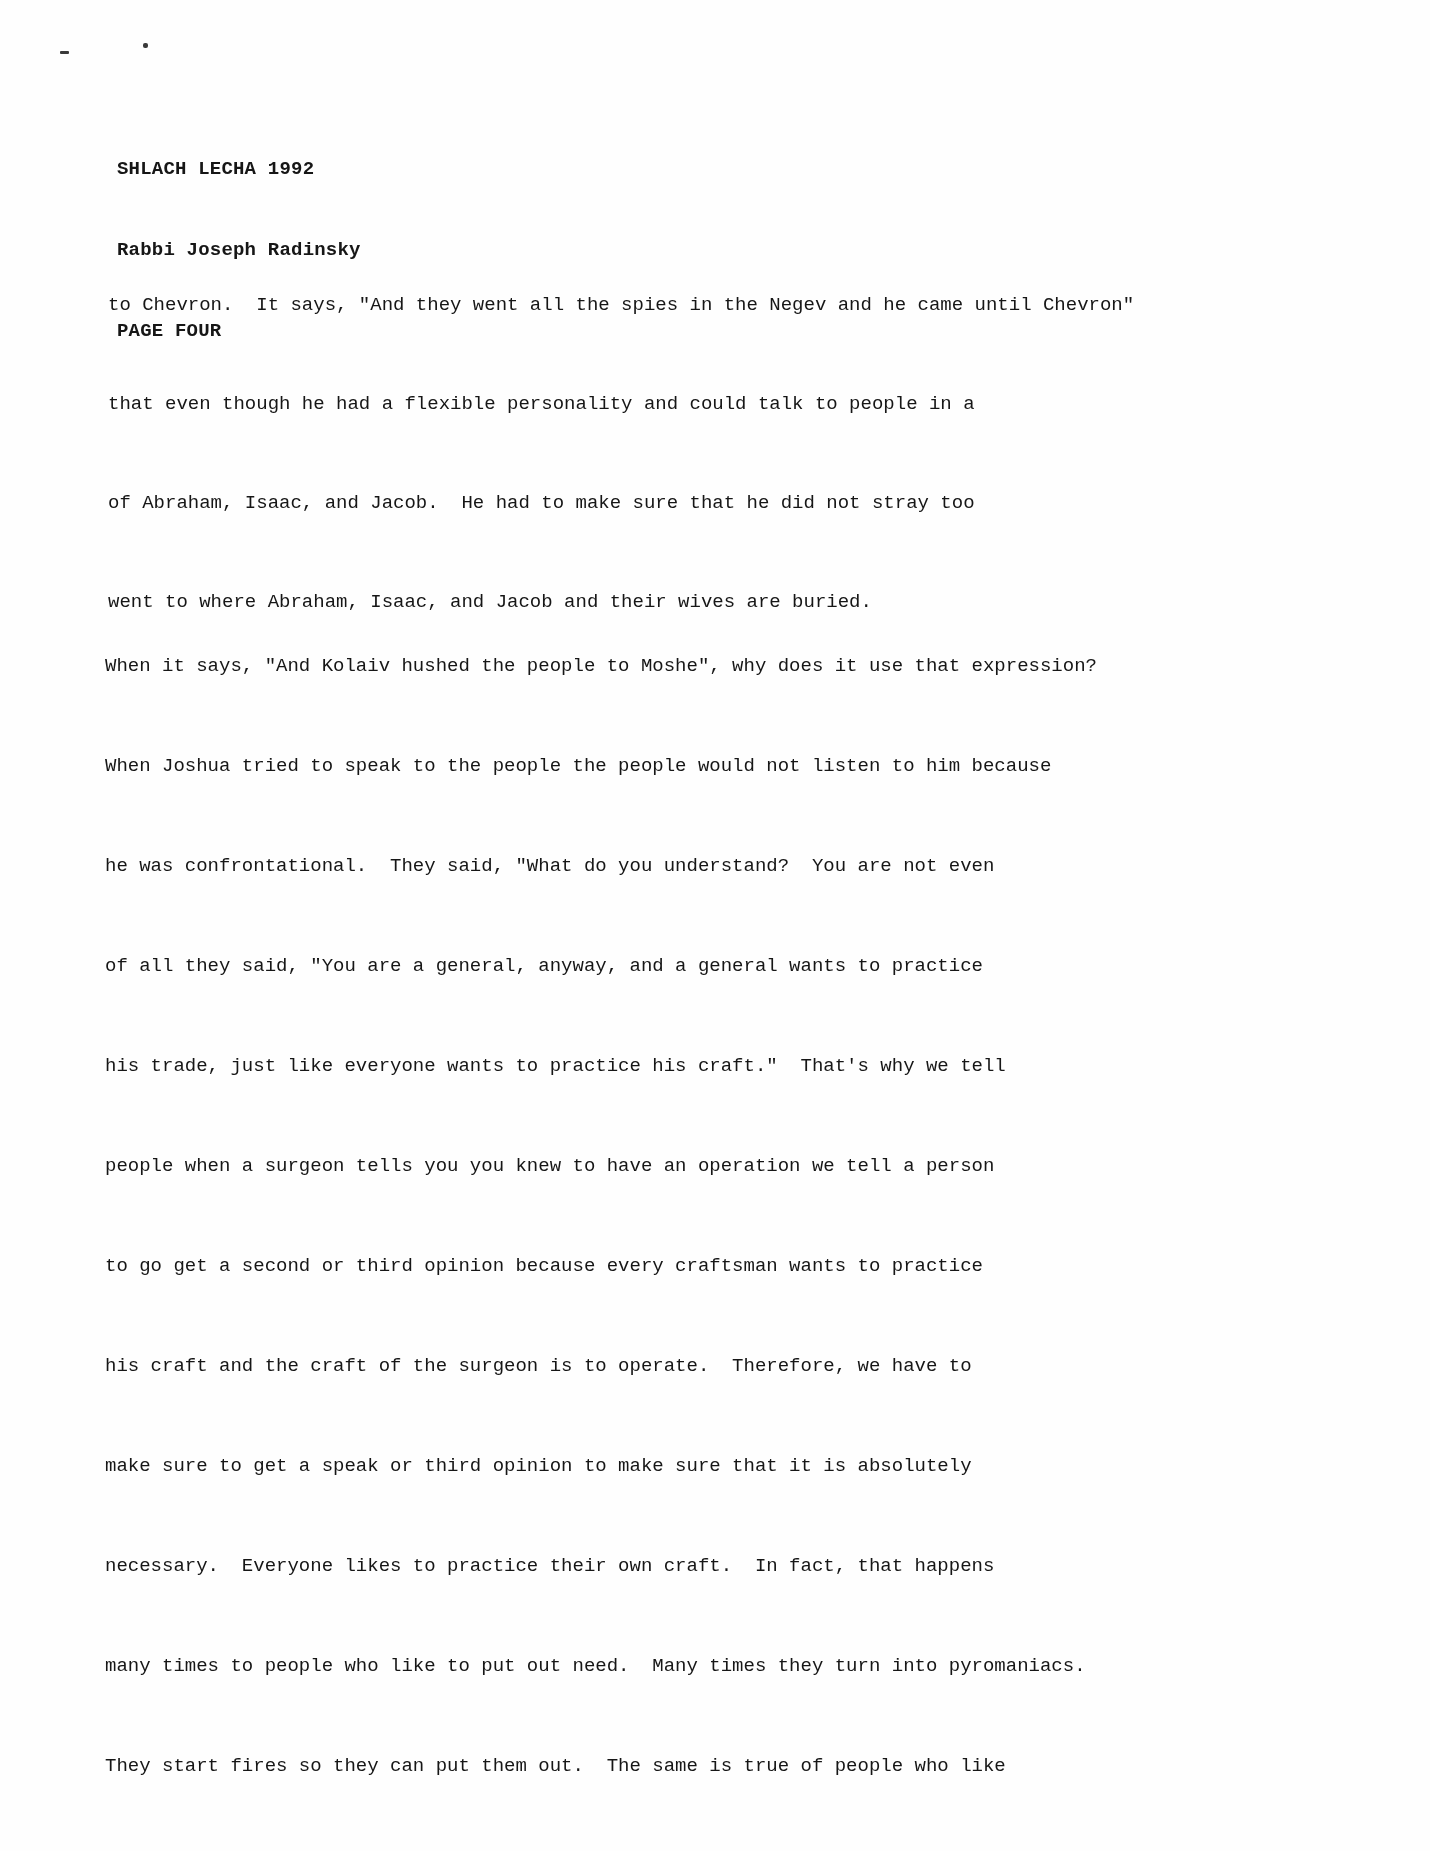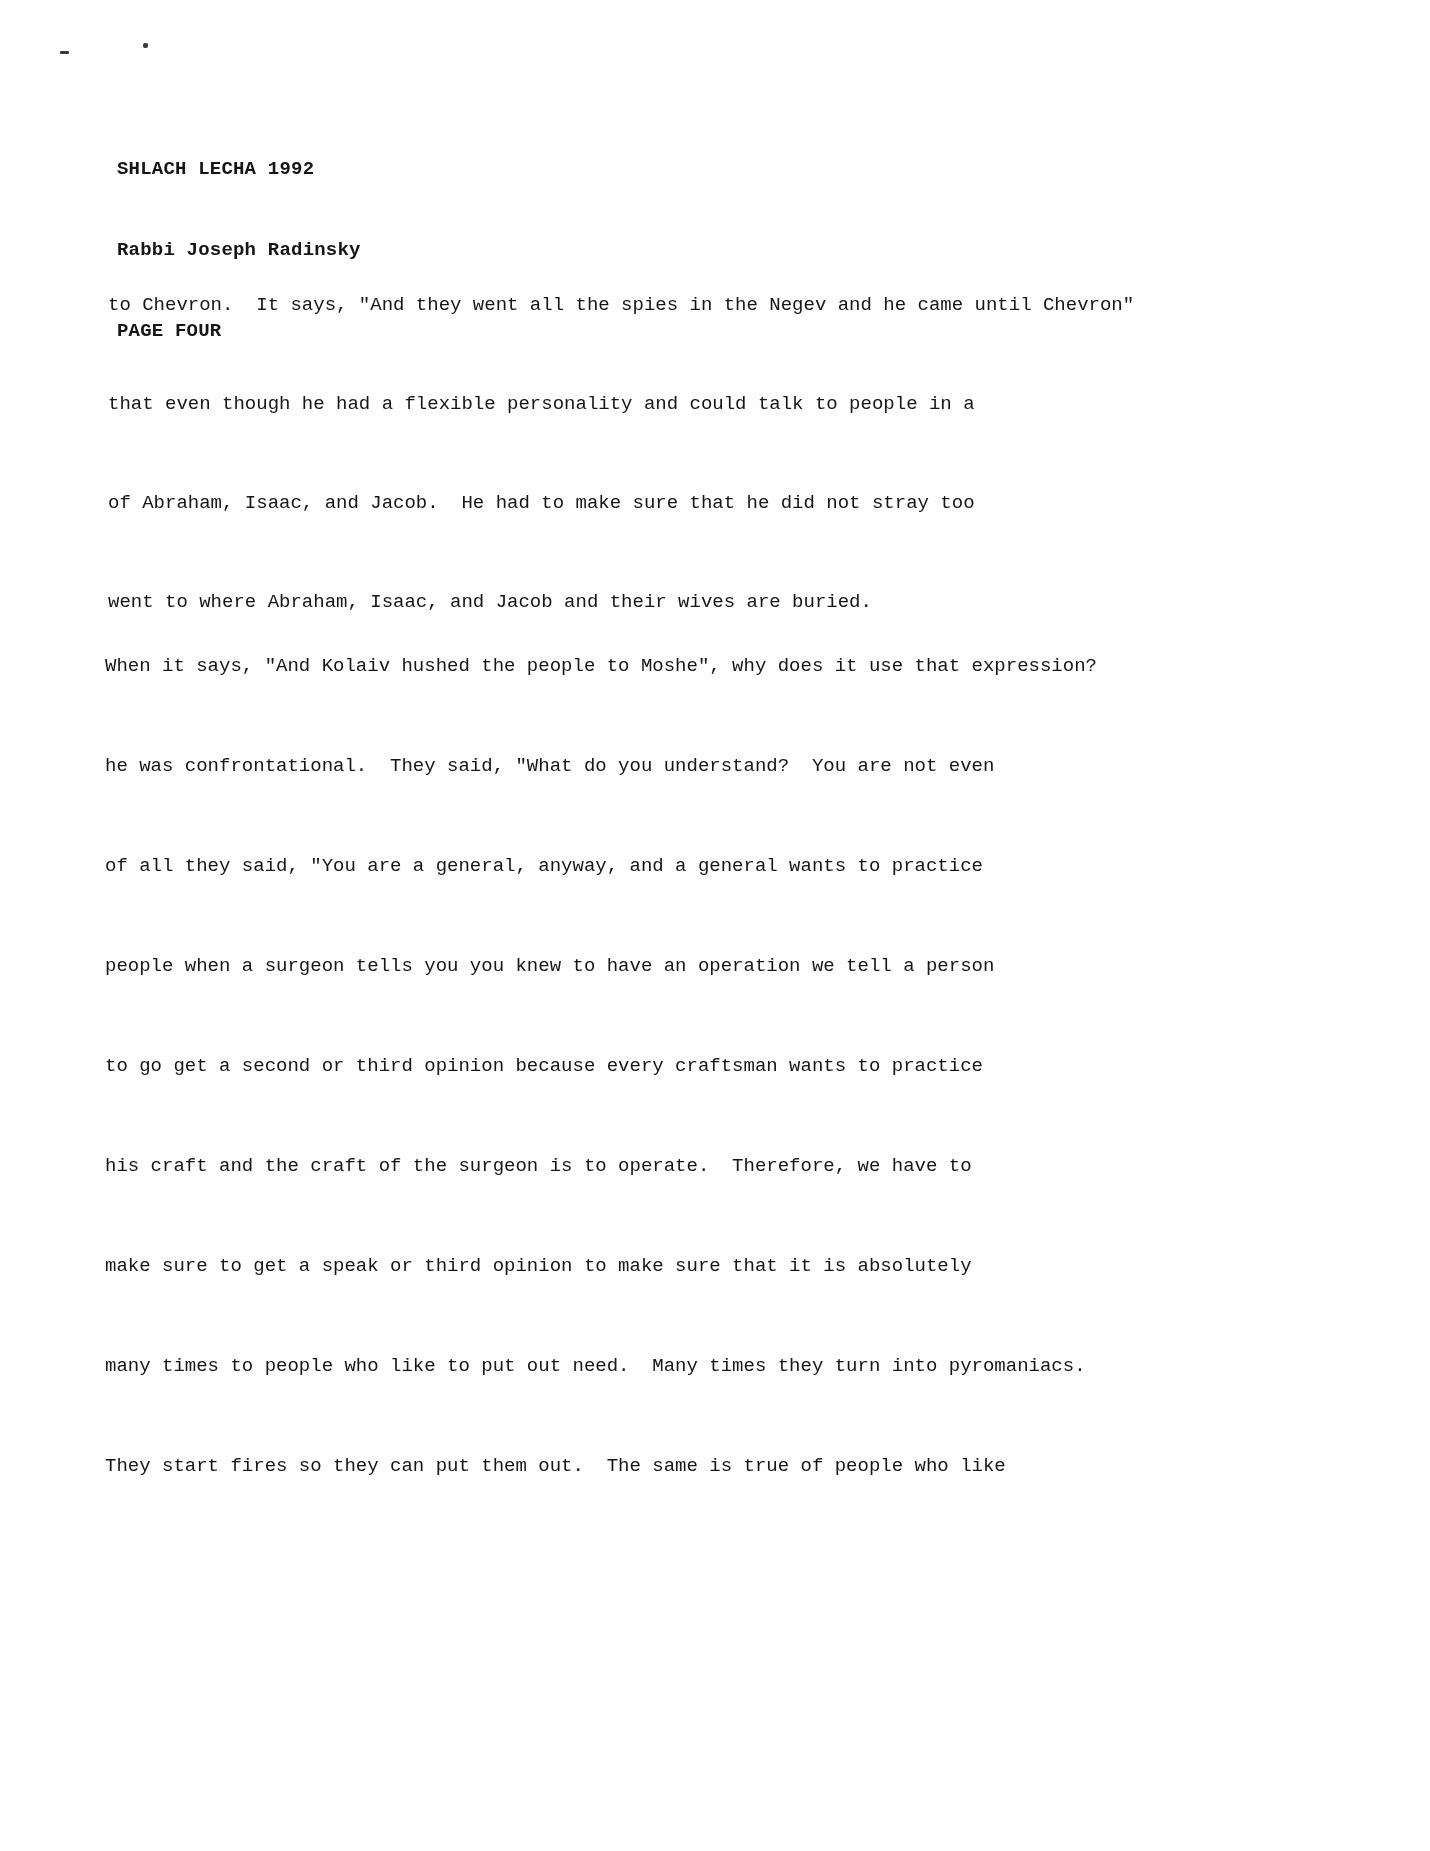--- a/index.html
+++ b/index.html
@@ -73,26 +73,29 @@
 
   <div class="para para-1">
     <div class="line">to Chevron.  It says, "And they went all the spies in the Negev and he came until Chevron"</div>
     <div class="line">that even though he had a flexible personality and could talk to people in a</div>
     <div class="line">of Abraham, Isaac, and Jacob.  He had to make sure that he did not stray too</div>
     <div class="line">went to where Abraham, Isaac, and Jacob and their wives are buried.</div>
   </div>
 
   <div class="para para-2">
     <div class="line">When it says, "And Kolaiv hushed the people to Moshe", why does it use that expression?</div>
+    <div class="line">When Joshua tried to speak to the people the people would not listen to him because</div>
     <div class="line">he was confrontational.  They said, "What do you understand?  You are not even</div>
     <div class="line">of all they said, "You are a general, anyway, and a general wants to practice</div>
+    <div class="line">his trade, just like everyone wants to practice his craft."  That's why we tell</div>
     <div class="line">people when a surgeon tells you you knew to have an operation we tell a person</div>
     <div class="line">to go get a second or third opinion because every craftsman wants to practice</div>
     <div class="line">his craft and the craft of the surgeon is to operate.  Therefore, we have to</div>
     <div class="line">make sure to get a speak or third opinion to make sure that it is absolutely</div>
+    <div class="line">necessary.  Everyone likes to practice their own craft.  In fact, that happens</div>
     <div class="line">many times to people who like to put out need.  Many times they turn into pyromaniacs.</div>
     <div class="line">They start fires so they can put them out.  The same is true of people who like</div>
     
     
     
     
     
     
     
     

